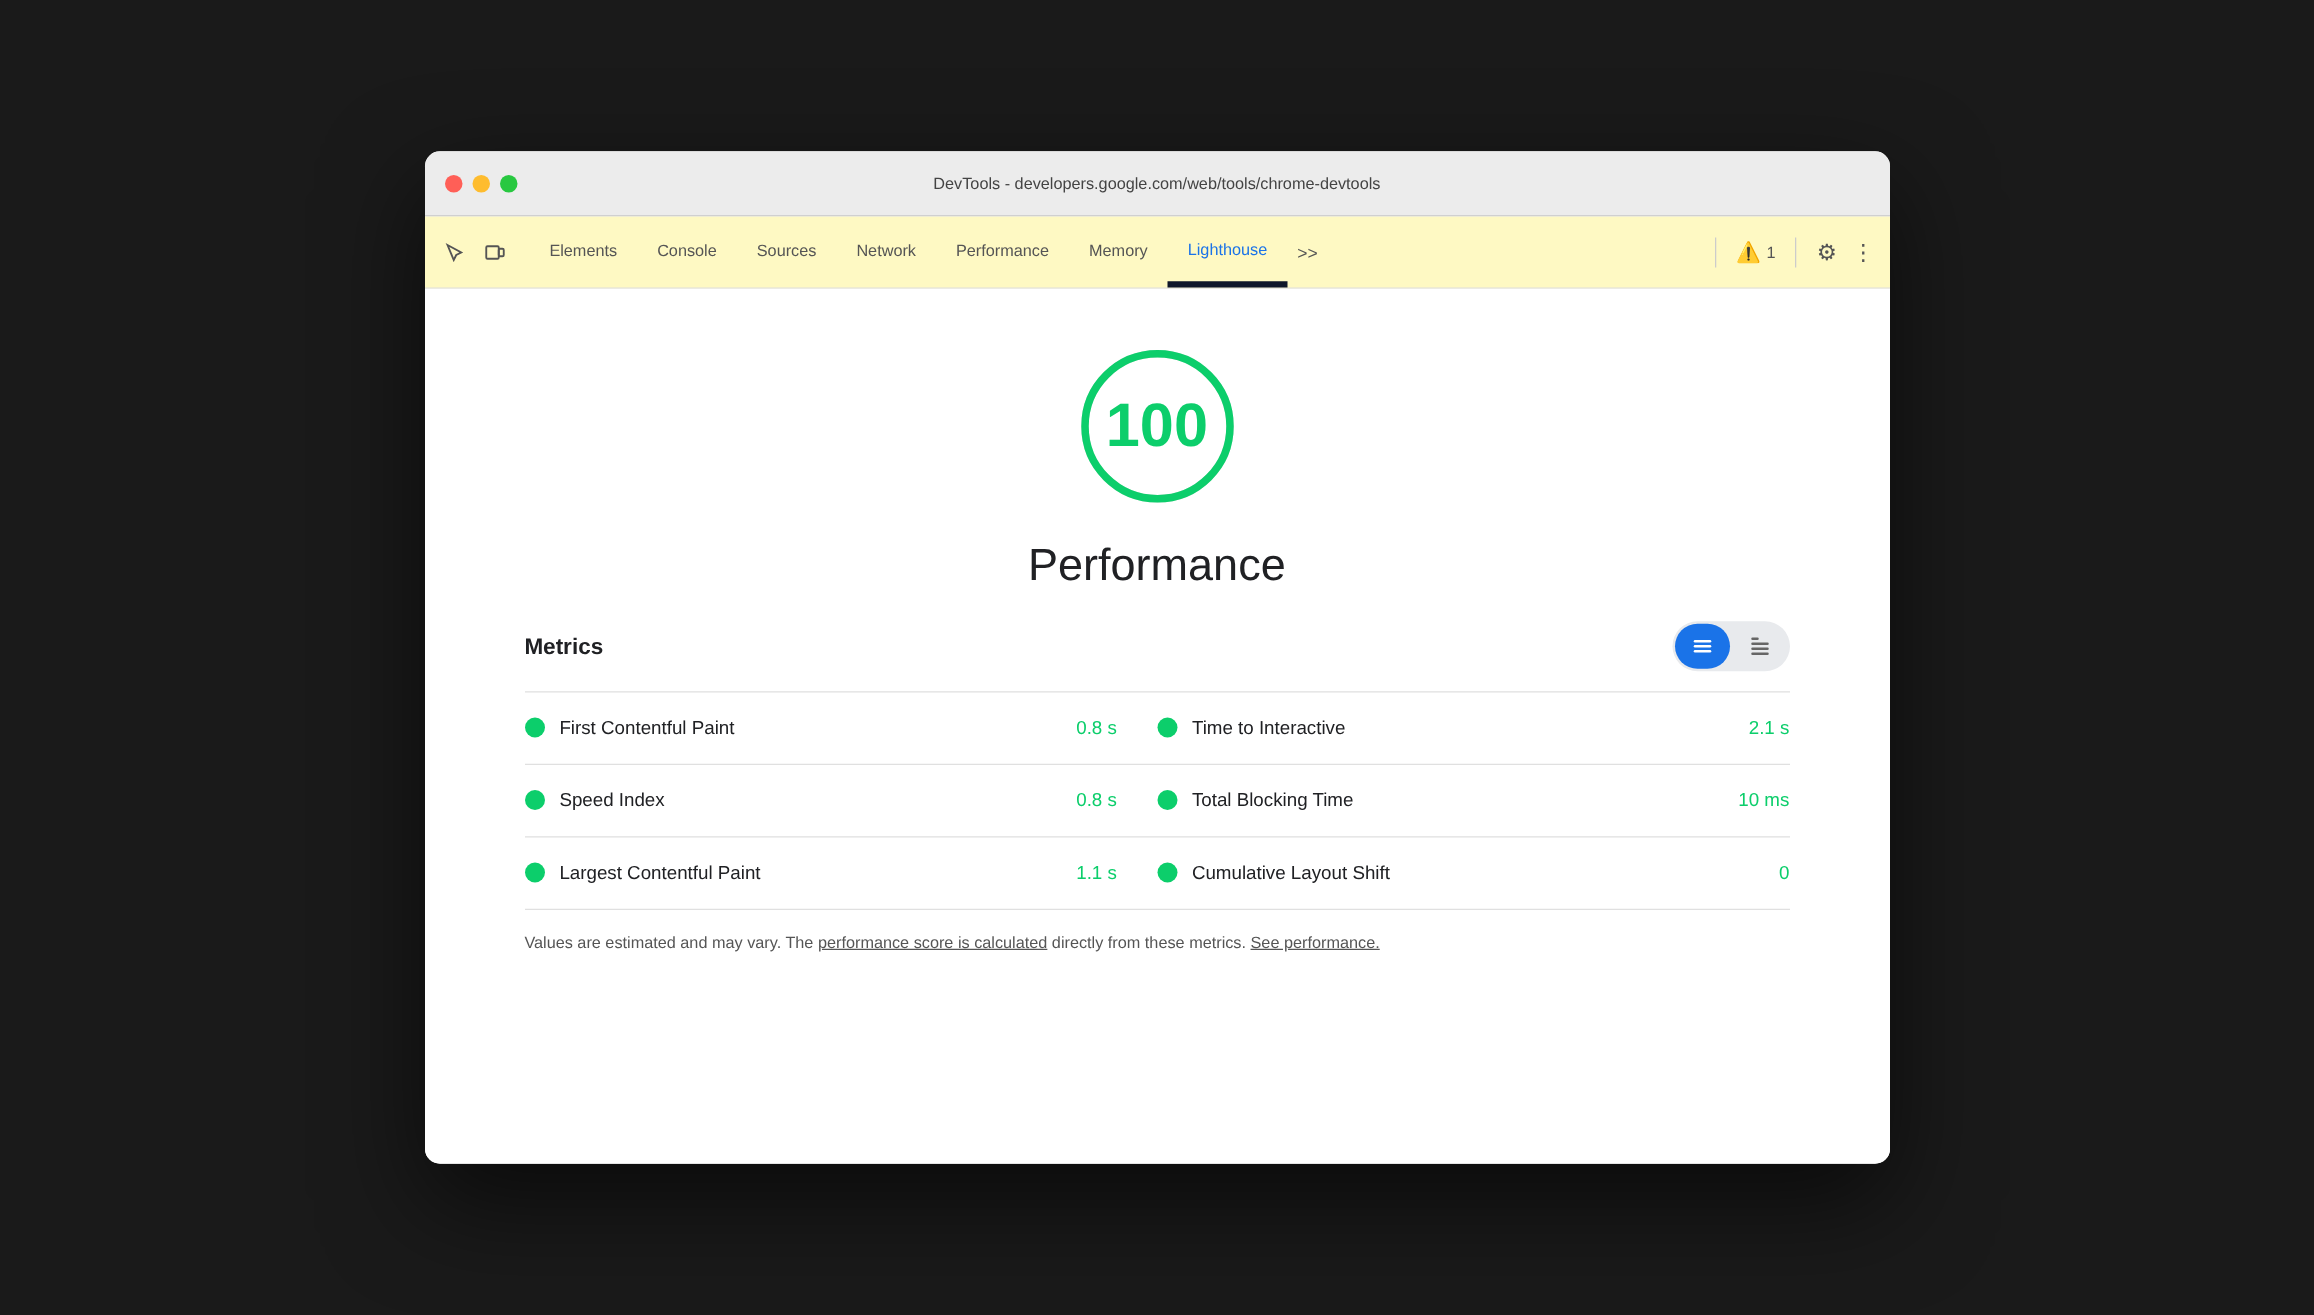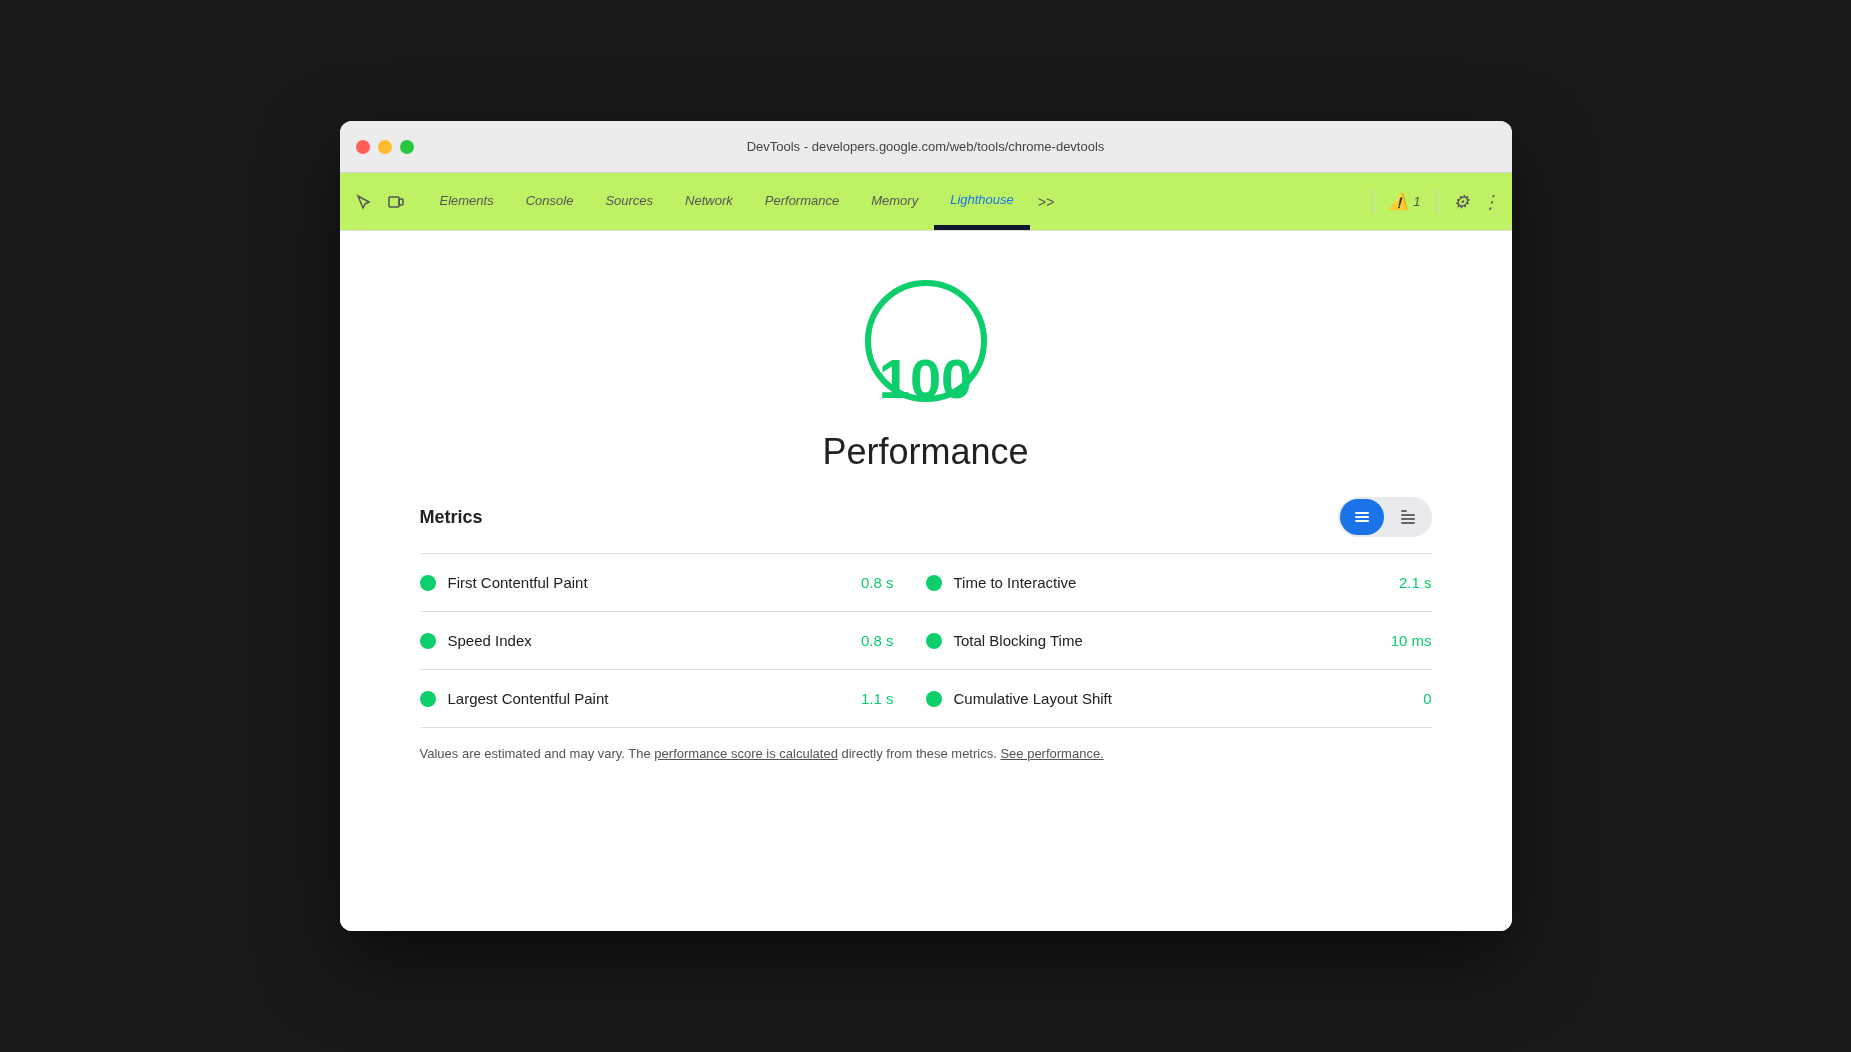--- a/index.html
+++ b/index.html
@@ -51,28 +51,27 @@
       position: absolute;
       left: 50%;
       transform: translateX(-50%);
       font-size: 13px;
       color: #444;
       font-weight: 400;
     }
 
     
     .devtools-toolbar {
-      background: #bef264;
+      background: #fef9c3;
       height: 58px;
       display: flex;
       align-items: center;
       padding: 0 12px;
       border-bottom: 1px solid #ddd;
       gap: 4px;
-      font-style: italic;
     }
 
     .toolbar-icons {
       display: flex;
       align-items: center;
       gap: 8px;
       margin-right: 12px;
     }
 
     .toolbar-icon {
@@ -170,24 +169,23 @@
       width: 140px;
       height: 140px;
       transform: rotate(-90deg);
     }
 
     .score-circle .score-text {
       position: absolute;
       top: 50%;
       left: 50%;
       transform: translate(-50%, -50%);
-      font-size: 56px;
+      font-size: 49px;
       font-weight: 700;
       color: #0cce6b;
-      margin-top: 37px;
     }
 
     .perf-title {
       font-size: 36px;
       font-weight: 400;
       color: #202124;
     }
 
     
     .metrics-section {
@@ -243,21 +241,21 @@
 
     .metrics-row {
       display: flex;
       align-items: center;
       padding: 20px 0;
       border-bottom: 1px solid #e0e0e0;
     }
 
     .metric-col {
       display: flex;
-      align-items: flex-end;
+      align-items: flex-start;
       flex: 1;
       gap: 12px;
     }
 
     .metric-dot {
       width: 16px;
       height: 16px;
       border-radius: 50%;
       background: #0cce6b;
       flex-shrink: 0;

